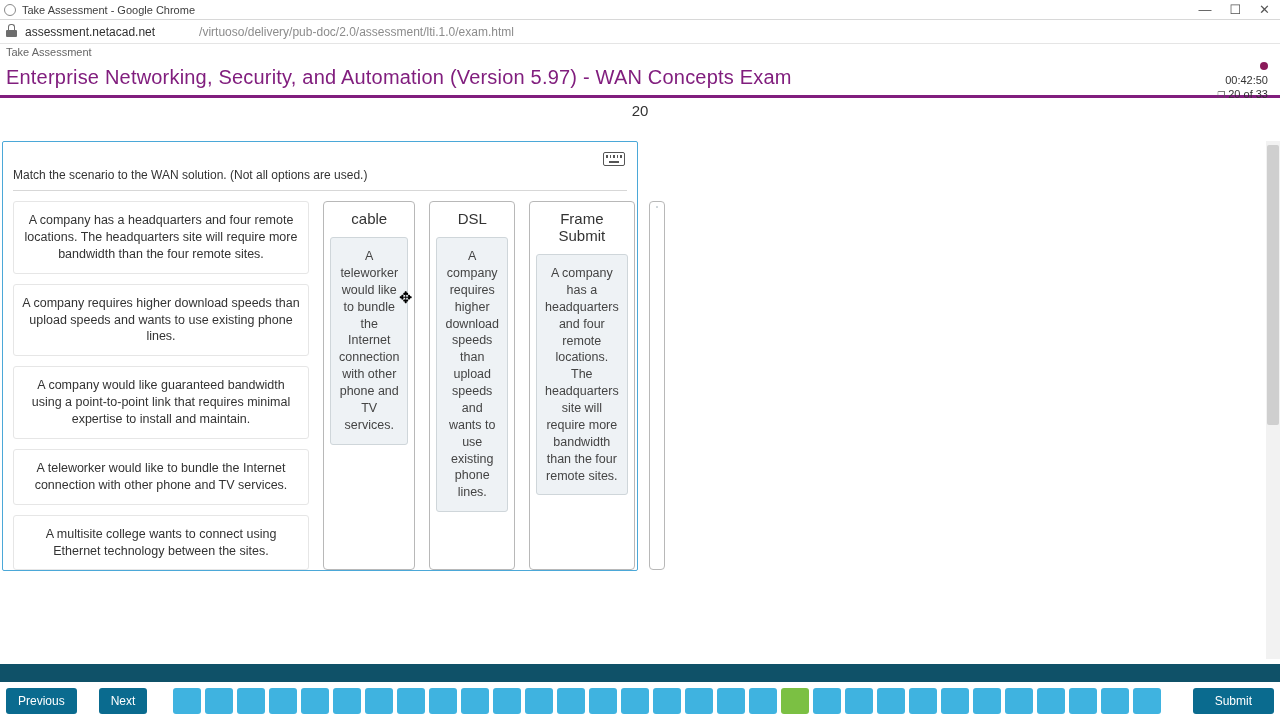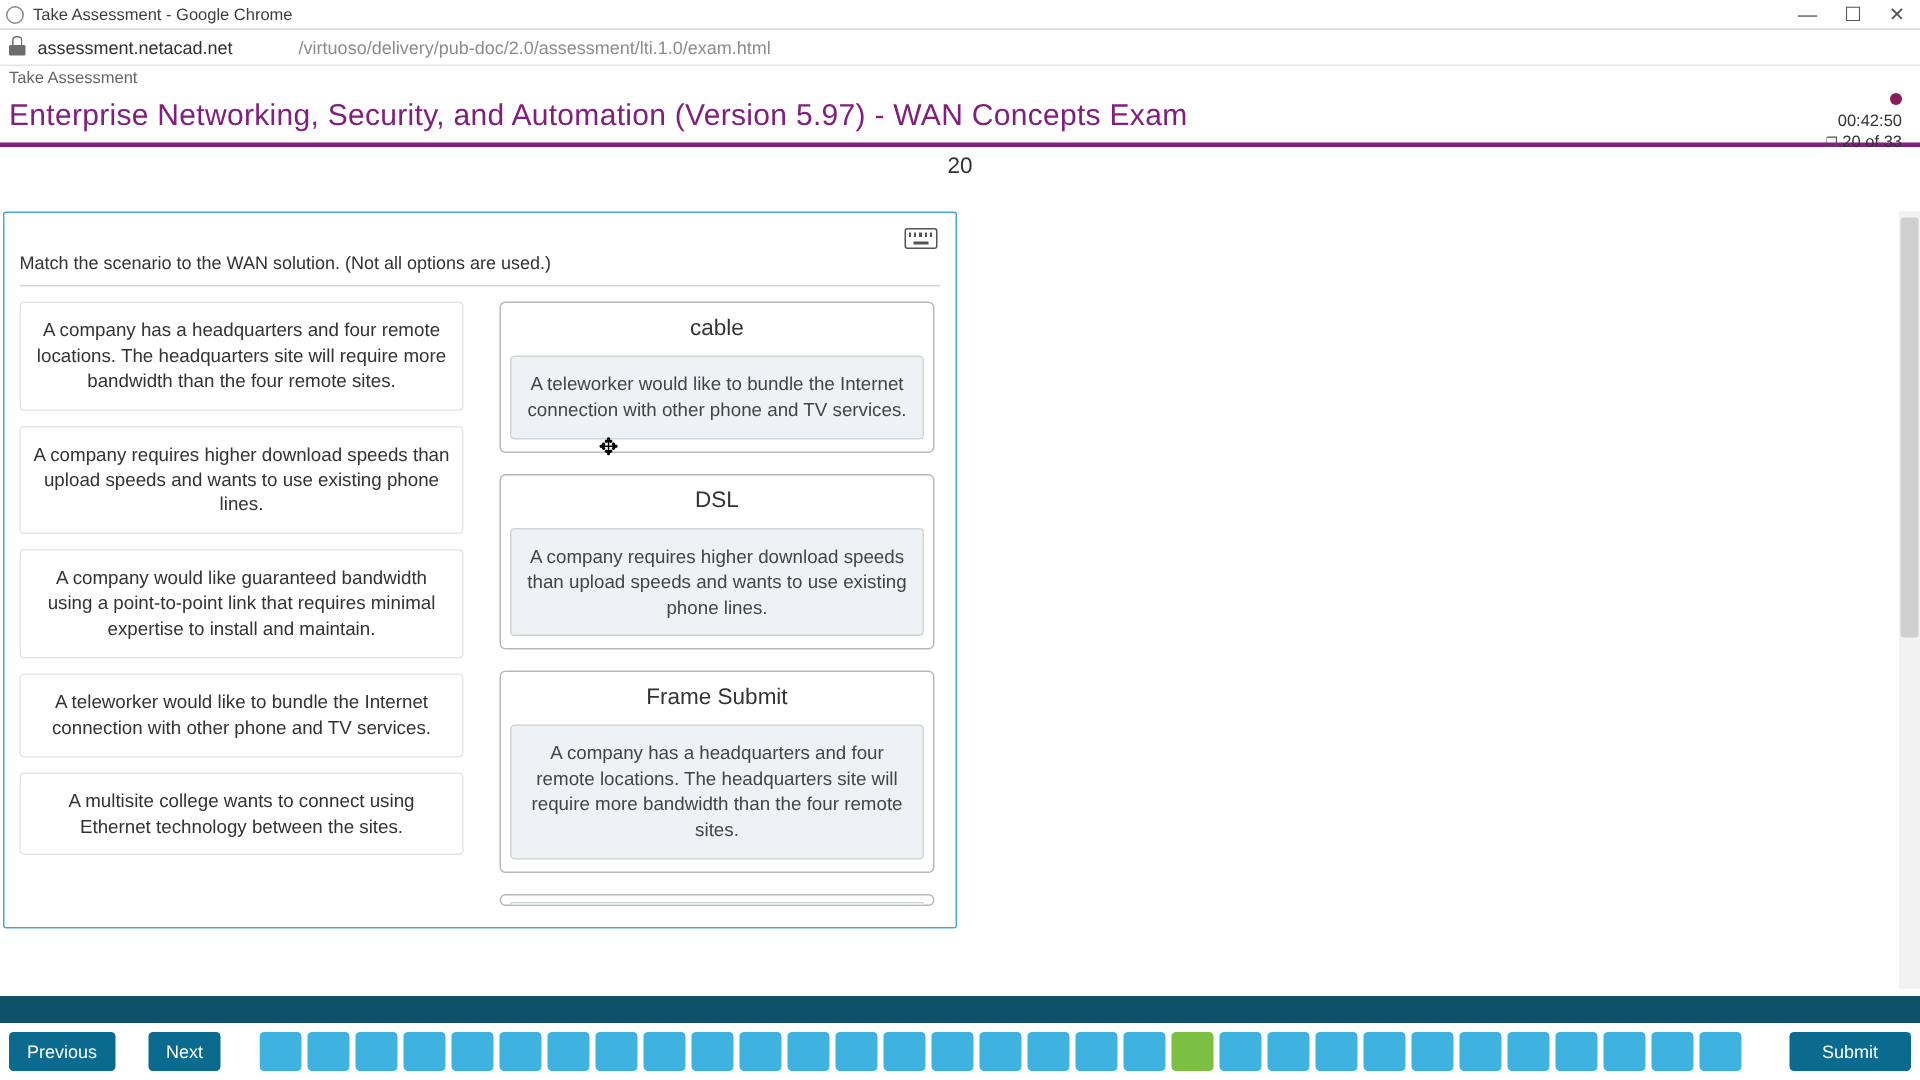--- a/index.html
+++ b/index.html
@@ -28,32 +28,32 @@
 .timer-block .pos::before { content: "❐"; font-size: 9px; margin-right: 3px; color: #555; }
 
 .qnum { font-size: 15px; color: #333; padding: 4px 2px; text-align: center; }
 
 
 .content-wrap { position: relative; height: 518px; }
 .scrollbar { position: absolute; right: 0; top: 0; width: 14px; height: 100%; background: #f2f2f2; }
 .scrollthumb { position: absolute; right: 1px; top: 4px; width: 12px; height: 280px; background: #cfcfcf; border-radius: 2px; }
 
 
-.qpanel { margin: 18px 0 0 2px; width: 636px; border: 1px solid #4ba8d8; border-radius: 2px; padding: 10px 10px 14px 10px; background: #fff; position: relative; }
+.qpanel { margin: 18px 0 0 2px; width: 636px; border: 1px solid #4ba8d8; border-radius: 2px; padding: 10px 10px 0 10px; background: #fff; position: relative; }
 .kbd-icon { position: absolute; right: 12px; top: 10px; width: 22px; height: 14px; border: 1.5px solid #555; border-radius: 2px; }
 .kbd-icon::before { content: ""; position: absolute; left: 2px; right: 2px; top: 2px; height: 3px; background: repeating-linear-gradient(90deg,#555 0 1.5px,transparent 1.5px 3.5px); }
 .kbd-icon::after { content: ""; position: absolute; left: 5px; right: 5px; bottom: 2px; height: 2px; background: #555; }
 .qtext { font-size: 12px; color: #333; padding: 16px 0 8px 0; }
 .qpanel hr { border: none; border-top: 1px solid #d7d7d7; margin-bottom: 10px; }
 
-.cols { display: flex; gap: 24px; }
+.cols { display: flex; gap: 14px; }
 .scenarios { width: 296px; display: flex; flex-direction: column; gap: 10px; }
 .scenario { border: 1px solid #e6e6e6; border-radius: 3px; padding: 10px 8px; font-size: 12.5px; color: #333; text-align: center; background: #fff; line-height: 1.35; cursor: grab; }
 
-.targets { width: 290px; display: flex; flex-direction: column; gap: 14px; }
+.targets { width: 290px; display: flex; gap: 14px; }
 .target { border: 1px solid #b8b8b8; border-radius: 4px; background: #fff; cursor: pointer; }
 .target .tlabel { font-size: 15px; color: #333; text-align: center; padding: 8px 6px 6px 6px; }
 .target .drop { margin: 4px 6px 8px 6px; border: 1px solid #cfd6da; border-radius: 3px; background: #eef2f5; padding: 10px 8px; font-size: 12.5px; color: #444; text-align: center; line-height: 1.35; min-height: 48px; }
 .target.partial .drop { height: 2px; min-height: 0; padding: 0; margin-bottom: 0; border-bottom: none; border-radius: 3px 3px 0 0; }
 
 .cursor { position: absolute; left: 396px; top: 146px; font-size: 16px; color: #000; pointer-events: none; }
 
 
 .footer { position: absolute; left: 0; right: 0; bottom: 0; height: 56px; }
 .footer .band { height: 18px; background: #0f5168; }

